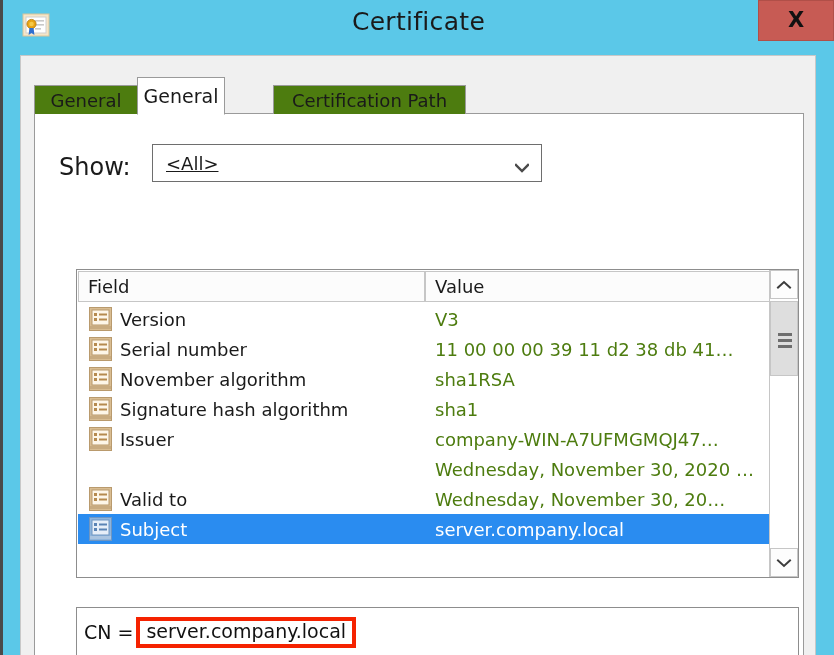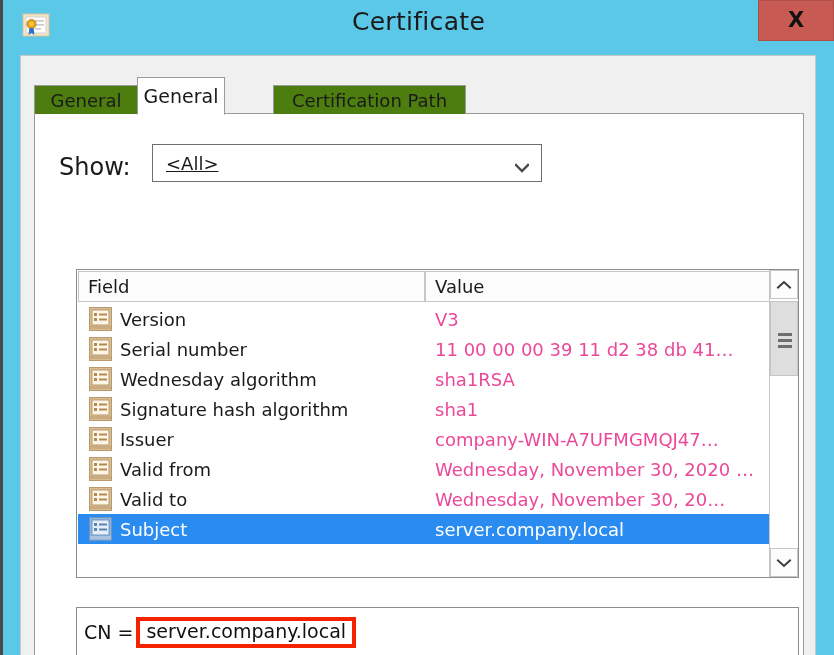--- a/index.html
+++ b/index.html
@@ -233,21 +233,21 @@
     align-items: center;
   }
   .lv-row .cell-value {
     position: absolute;
     left: 357px; top: 0;
     width: 334px;
     height: 30px;
     display: flex;
     align-items: center;
     font-size: 18px;
-    color: #ec4899;
+    color: #4d7c0f;
     white-space: nowrap;
     overflow: hidden;
   }
   .lv-row.selected .cell-value,
   .lv-row.selected .field-text {
     color: #ffffff;
   }
   .row-icon {
     flex: 0 0 auto;
     width: 23px; height: 24px;
@@ -446,21 +446,21 @@
                 <svg width="23" height="24" viewBox="0 0 23 24">
                   <rect x="0.5" y="0.5" width="22" height="23" fill="#d9bd92" stroke="#b99a6d" stroke-width="1"></rect>
                   <rect x="3" y="3" width="17" height="15" fill="#fdf6e8" stroke="#b99a6d" stroke-width="1"></rect>
                   <rect x="5" y="6" width="3" height="3" fill="#b58a4e"></rect>
                   <rect x="10" y="6.5" width="8" height="2" fill="#b58a4e"></rect>
                   <rect x="5" y="11" width="3" height="3" fill="#b58a4e"></rect>
                   <rect x="10" y="11.5" width="8" height="2" fill="#b58a4e"></rect>
                   <rect x="1" y="19" width="21" height="3" fill="#c8ab80"></rect>
                 </svg>
               </span>
-              <span class="field-text">Wednesday algorithm</span>
+              <span class="field-text">November algorithm</span>
             </div>
             <div class="cell-value">sha1RSA</div>
           </div>
 
           <div class="lv-row">
             <div class="cell-field">
               <span class="row-icon">
                 <svg width="23" height="24" viewBox="0 0 23 24">
                   <rect x="0.5" y="0.5" width="22" height="23" fill="#d9bd92" stroke="#b99a6d" stroke-width="1"></rect>
                   <rect x="3" y="3" width="17" height="15" fill="#fdf6e8" stroke="#b99a6d" stroke-width="1"></rect>
@@ -488,50 +488,36 @@
                   <rect x="10" y="11.5" width="8" height="2" fill="#b58a4e"></rect>
                   <rect x="1" y="19" width="21" height="3" fill="#c8ab80"></rect>
                 </svg>
               </span>
               <span class="field-text">Issuer</span>
             </div>
             <div class="cell-value">company-WIN-A7UFMGMQJ47…</div>
           </div>
 
           <div class="lv-row">
+            <div class="cell-value">Wednesday, November 30, 2020 …</div>
+          </div>
+
+          <div class="lv-row">
             <div class="cell-field">
               <span class="row-icon">
                 <svg width="23" height="24" viewBox="0 0 23 24">
                   <rect x="0.5" y="0.5" width="22" height="23" fill="#d9bd92" stroke="#b99a6d" stroke-width="1"></rect>
                   <rect x="3" y="3" width="17" height="15" fill="#fdf6e8" stroke="#b99a6d" stroke-width="1"></rect>
                   <rect x="5" y="6" width="3" height="3" fill="#b58a4e"></rect>
                   <rect x="10" y="6.5" width="8" height="2" fill="#b58a4e"></rect>
                   <rect x="5" y="11" width="3" height="3" fill="#b58a4e"></rect>
                   <rect x="10" y="11.5" width="8" height="2" fill="#b58a4e"></rect>
                   <rect x="1" y="19" width="21" height="3" fill="#c8ab80"></rect>
                 </svg>
               </span>
-              <span class="field-text">Valid from</span>
-            </div>
-            <div class="cell-value">Wednesday, November 30, 2020 …</div>
-          </div>
-
-          <div class="lv-row">
-            <div class="cell-field">
-              <span class="row-icon">
-                <svg width="23" height="24" viewBox="0 0 23 24">
-                  <rect x="0.5" y="0.5" width="22" height="23" fill="#d9bd92" stroke="#b99a6d" stroke-width="1"></rect>
-                  <rect x="3" y="3" width="17" height="15" fill="#fdf6e8" stroke="#b99a6d" stroke-width="1"></rect>
-                  <rect x="5" y="6" width="3" height="3" fill="#b58a4e"></rect>
-                  <rect x="10" y="6.5" width="8" height="2" fill="#b58a4e"></rect>
-                  <rect x="5" y="11" width="3" height="3" fill="#b58a4e"></rect>
-                  <rect x="10" y="11.5" width="8" height="2" fill="#b58a4e"></rect>
-                  <rect x="1" y="19" width="21" height="3" fill="#c8ab80"></rect>
-                </svg>
-              </span>
               <span class="field-text">Valid to</span>
             </div>
             <div class="cell-value">Wednesday, November 30, 20…</div>
           </div>
 
           <div class="lv-row selected">
             <div class="cell-field">
               <span class="row-icon">
                 <svg width="23" height="24" viewBox="0 0 23 24">
                   <rect x="0.5" y="0.5" width="22" height="23" fill="#8fb5dc" stroke="#6f96c2" stroke-width="1"></rect>

